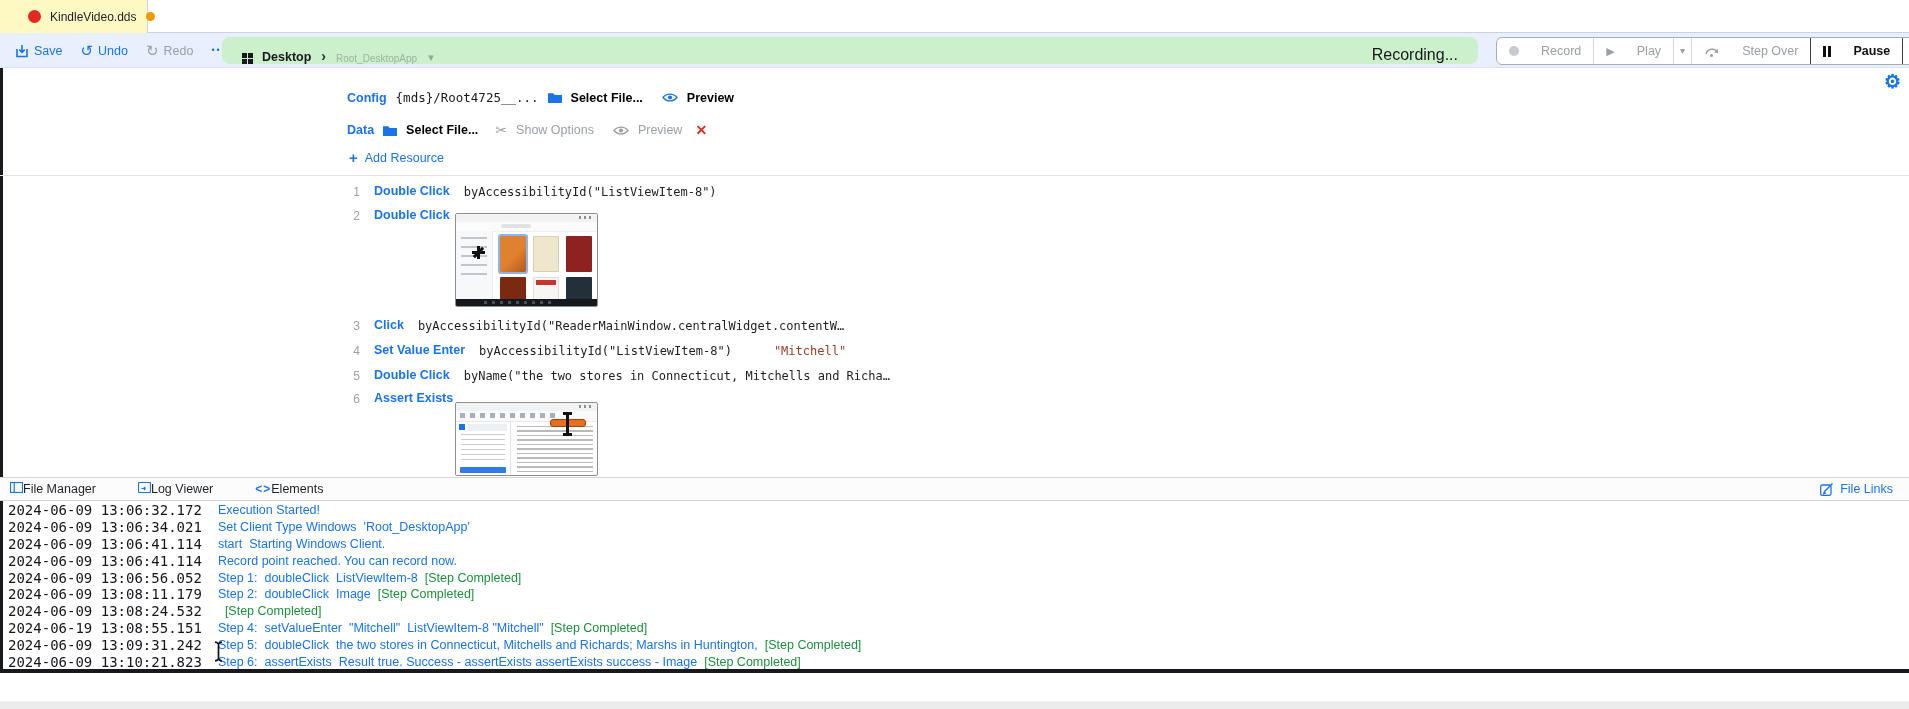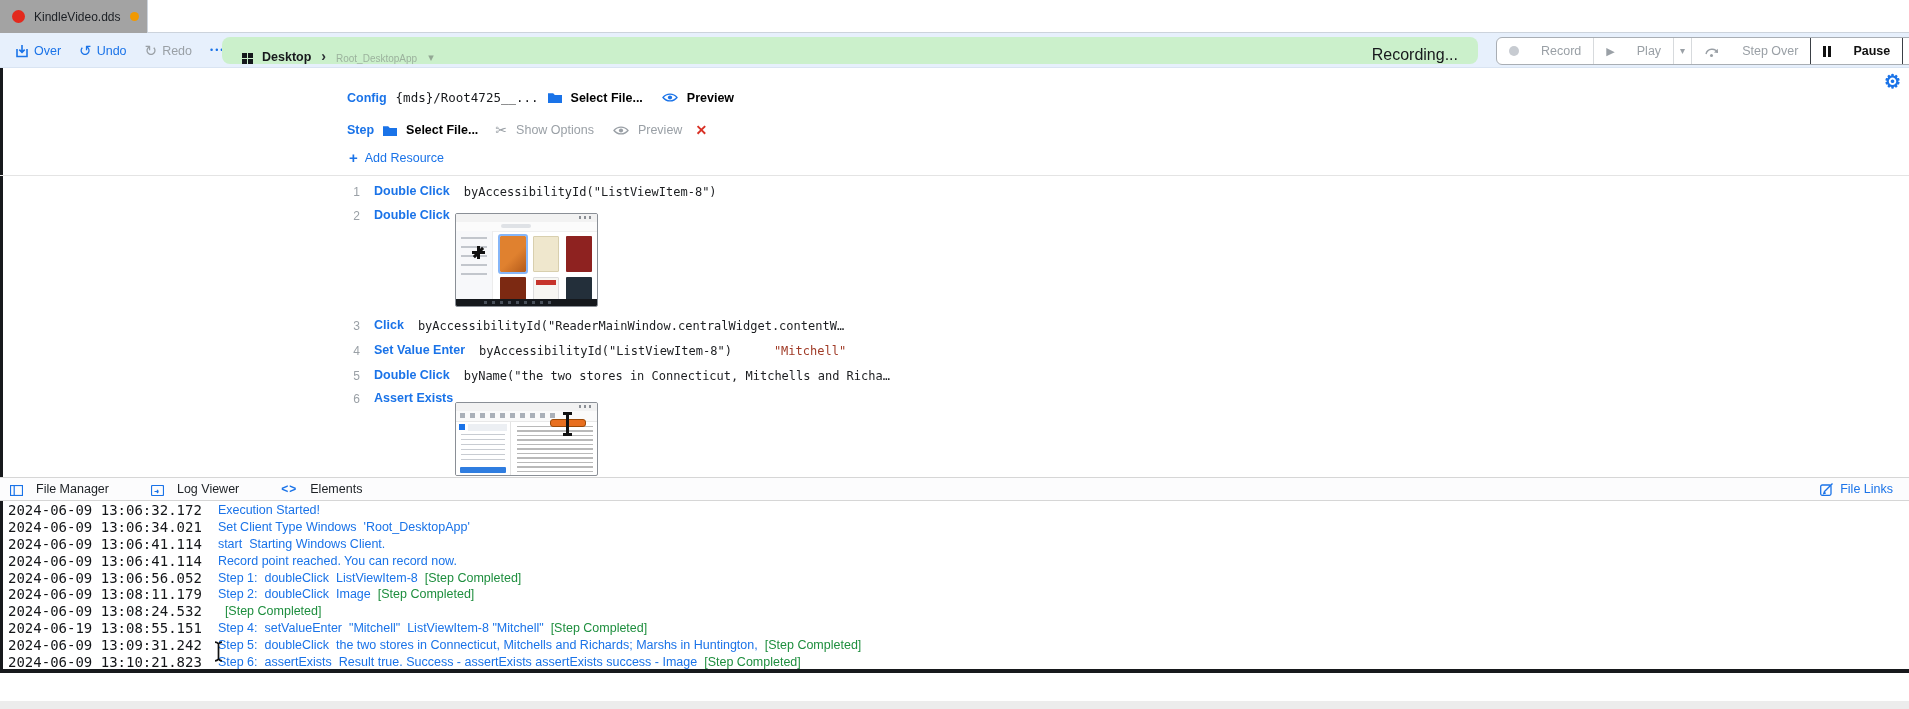--- a/index.html
+++ b/index.html
@@ -2,22 +2,22 @@
 <html><head>
 <meta charset="utf-8">
 <style>
   html,body{margin:0;padding:0;background:#fff;}
   .screen{position:relative;width:1909px;height:709px;background:#fff;overflow:hidden;
           font-family:"Liberation Sans",sans-serif;color:#202124;}
 
   
   .tabbar{position:absolute;left:0;top:0;width:1909px;height:33px;background:#fff;
           border-bottom:1px solid #ccd3dc;box-sizing:border-box;}
-  .tab{position:absolute;left:0;top:0;width:148px;height:33px;background:#a3a3a3;
-       border-right:1px solid #ccd3dc;box-sizing:border-box;display:flex;align-items:center;gap:9px;padding:0 12px;}
+  .tab{position:absolute;left:0;top:0;width:148px;height:33px;background:#fef9c3;
+       border-right:1px solid #ccd3dc;box-sizing:border-box;display:flex;align-items:center;gap:9px;padding:0 28px;}
   .rec-dot{width:13px;height:13px;border-radius:50%;background:#e3291d;flex:0 0 auto;}
   .tab-title{font-size:12px;color:#1b1f24;white-space:nowrap;}
   .mod-dot{width:9px;height:9px;border-radius:50%;background:#f29900;flex:0 0 auto;}
 
   
   .toolbar{position:absolute;left:0;top:33px;width:1909px;height:35px;background:#e7f0fc;
            border-bottom:1px solid #d9e4f2;box-sizing:border-box;}
   .tool-left{position:absolute;left:6px;top:0;height:35px;display:flex;align-items:center;}
   .tbtn{display:flex;align-items:center;gap:5px;font-size:12.5px;color:#1a73e8;padding:0 9px;white-space:nowrap;cursor:default;}
   .tbtn.disabled{color:#9aa0a6;}
@@ -116,21 +116,21 @@
                 border:1px solid #9c4a08;border-radius:3px;box-sizing:border-box;}
   .t2-cursor{position:absolute;left:106px;top:9px;width:11px;height:24px;}
   .t2-cursor i{position:absolute;left:4px;top:0;width:3px;height:24px;background:#111;}
   .t2-cursor i:nth-child(2){top:0;left:1px;width:9px;height:3px;}
   .t2-cursor i:nth-child(3){top:21px;left:1px;width:9px;height:3px;}
 
   
   .panel-tabs{position:absolute;left:0;top:477px;width:1909px;height:24px;background:#fcfcfd;
               border-top:1px solid #d6d6d6;border-bottom:1px solid #d6d6d6;box-sizing:border-box;
               display:flex;align-items:center;padding:0 10px;}
-  .ptab{display:flex;align-items:flex-end;gap:13px;font-size:12.5px;color:#1d2125;margin-right:42px;white-space:nowrap;}
+  .ptab{display:flex;align-items:flex-start;gap:0;font-size:12.5px;color:#1d2125;margin-right:42px;white-space:nowrap;}
   .elements-g{color:#1a73e8;font-weight:700;font-size:12px;letter-spacing:1px;}
   .file-links{margin-left:auto;display:flex;align-items:center;gap:6px;font-size:12.5px;color:#1a73e8;margin-right:6px;}
 
   .log{position:absolute;left:8px;top:502px;width:1890px;}
   .log-row{height:16.8px;display:flex;align-items:center;white-space:pre;overflow:hidden;}
   .log-ts{font-family:"DejaVu Sans Mono",monospace;font-size:14px;color:#141619;margin-right:16px;}
   .log-msg{font-size:12.5px;color:#1a73e8;}
   .log-status{font-size:12.5px;color:#1e8e3e;margin-left:7px;}
 
   .ibeam{position:absolute;left:212px;top:641px;}
@@ -148,21 +148,21 @@
     </div>
   </div>
 
   <div class="toolbar">
     <div class="tool-left">
       <div class="tbtn">
         <svg class="icon-svg" width="14" height="14" viewBox="0 0 14 14">
           <path d="M2 5v7.5h10V5" stroke="#1a73e8" stroke-width="1.6" fill="none"></path>
           <path d="M7 1v7M4.3 5.6 7 8.3l2.7-2.7" stroke="#1a73e8" stroke-width="1.6" fill="none"></path>
         </svg>
-        <span>Over</span>
+        <span>Save</span>
       </div>
       <div class="tbtn">
         <span class="glyph undo-g">↺</span>
         <span>Undo</span>
       </div>
       <div class="tbtn disabled">
         <span class="glyph redo-g">↻</span>
         <span>Redo</span>
       </div>
       <div class="tbtn">
@@ -229,21 +229,21 @@
     </svg>
     <span class="link">Select File...</span>
     <svg class="icon-svg" width="16" height="11" viewBox="0 0 16 11" style="margin-left:10px">
       <path d="M1 5.5 C4.5 1 11.5 1 15 5.5 C11.5 10 4.5 10 1 5.5 Z" fill="none" stroke="#1a73e8" stroke-width="1.3"></path>
       <circle cx="8" cy="5.5" r="2.1" fill="#1a73e8"></circle>
     </svg>
     <span class="link">Preview</span>
   </div>
 
   <div class="res-row" style="top:122px">
-    <span class="res-label">Step</span>
+    <span class="res-label">Data</span>
     <svg class="icon-svg" width="14" height="11" viewBox="0 0 14 11">
       <path d="M0 1.2 h5.2 l1.6 1.9 H14 V11 H0 Z" fill="#1a73e8"></path>
     </svg>
     <span class="link">Select File...</span>
     <span class="glyph scissors-g" style="margin-left:8px">✂</span>
     <span class="dis">Show Options</span>
     <svg class="icon-svg" width="16" height="11" viewBox="0 0 16 11" style="margin-left:10px">
       <path d="M1 5.5 C4.5 1 11.5 1 15 5.5 C11.5 10 4.5 10 1 5.5 Z" fill="none" stroke="#9aa0a6" stroke-width="1.3"></path>
       <circle cx="8" cy="5.5" r="2.1" fill="#9aa0a6"></circle>
     </svg>

